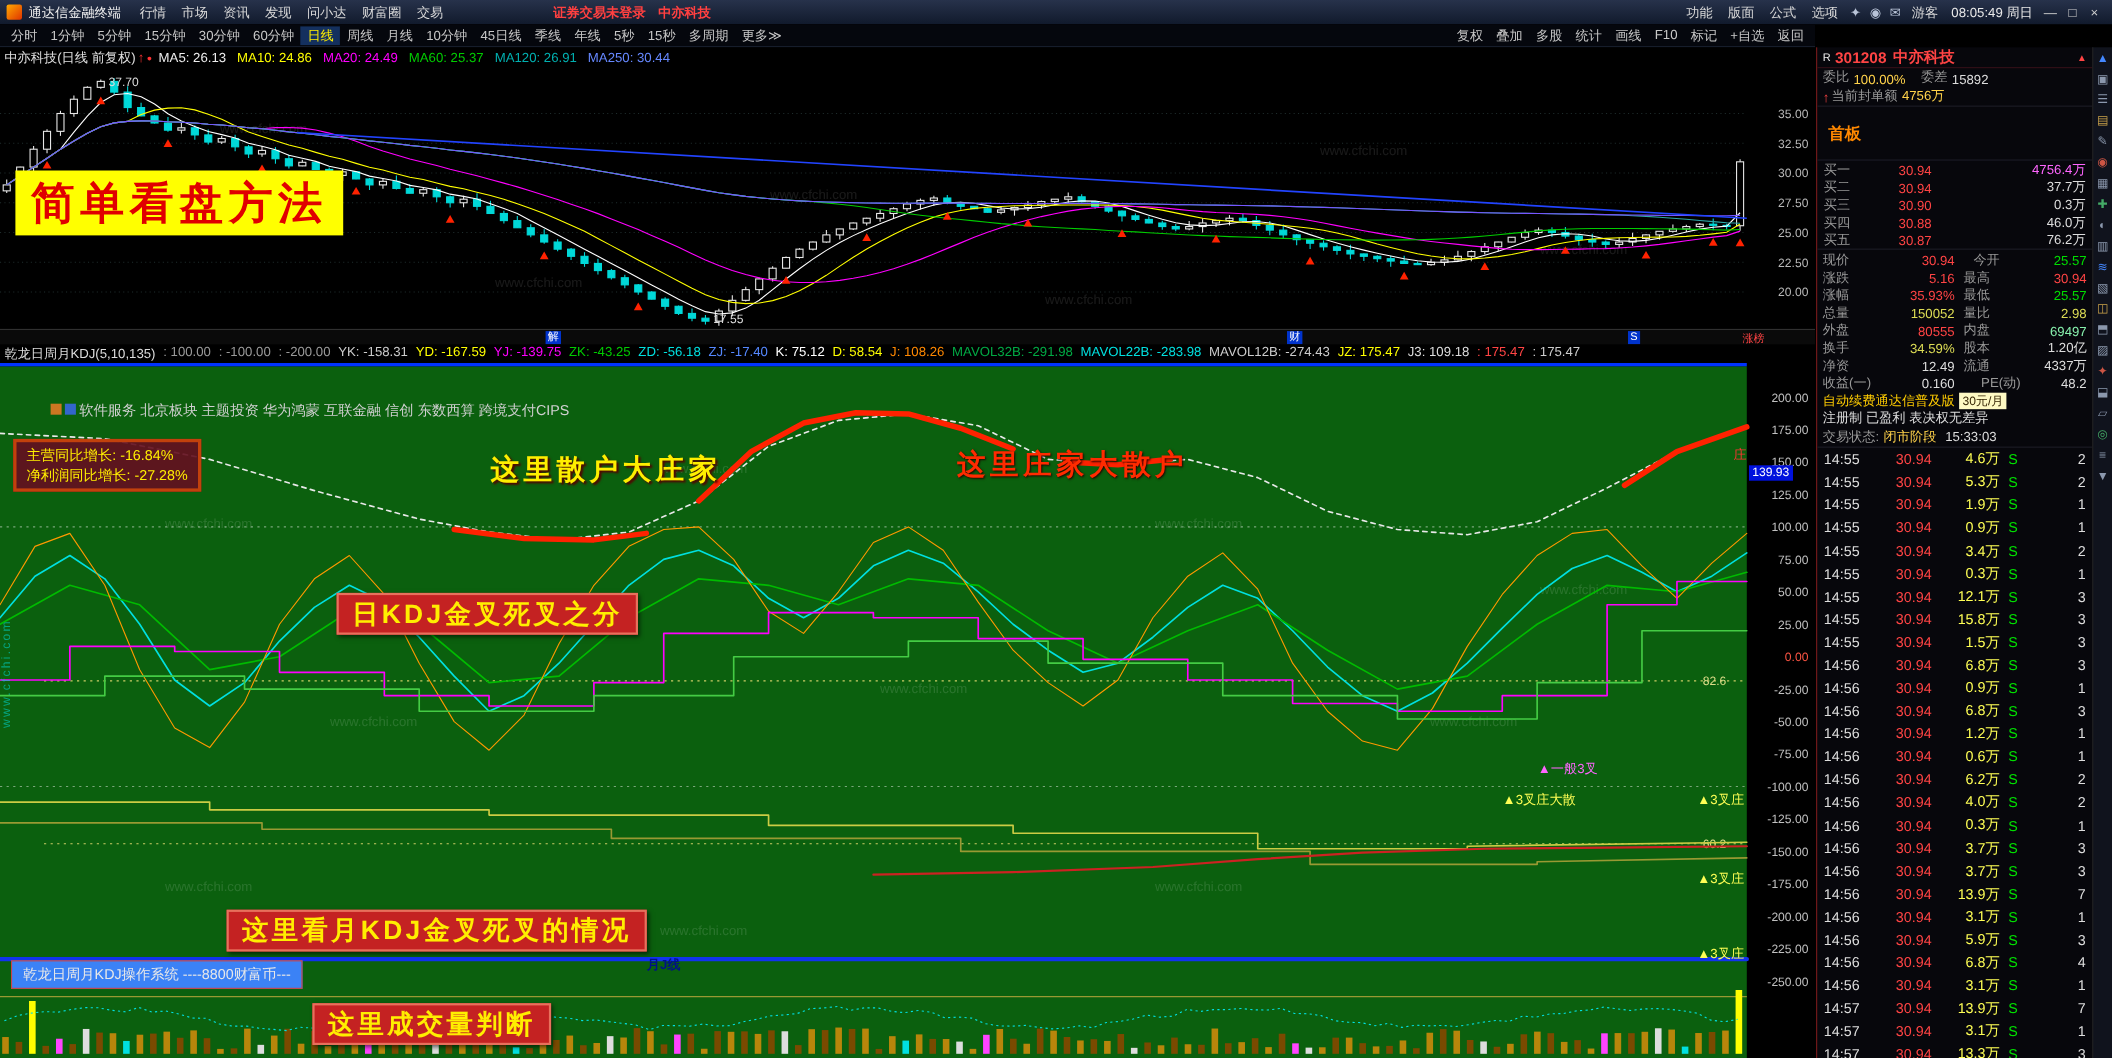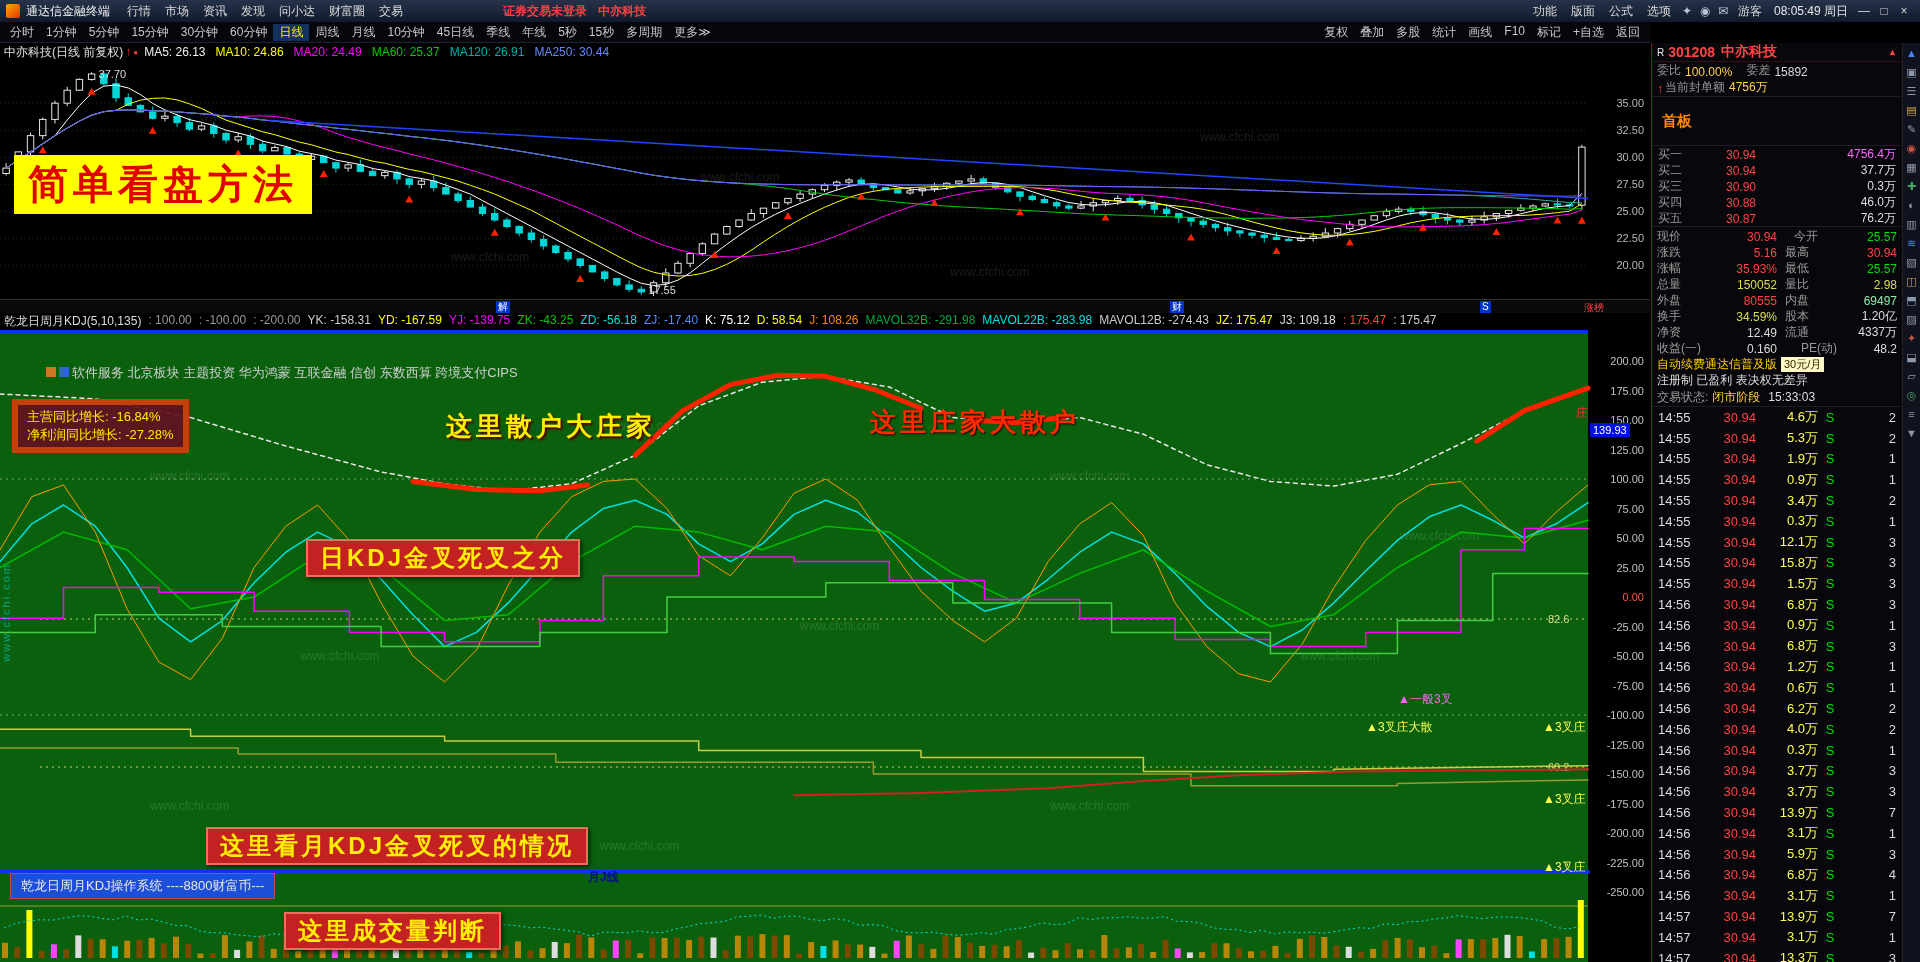--- a/index.html
+++ b/index.html
@@ -40,33 +40,33 @@
   .axis-row{position:absolute;top:256px;left:0;width:100%;height:14px;background:#0a0a0a;border-top:1px solid #303030;font-size:10px;}
   .axis-tag{position:absolute;top:1px;background:#0033cc;color:#fff;padding:0 2px;line-height:12px;}
   .axis-right-label{position:absolute;right:46px;top:1px;color:#ff4444;}
   .kdj-header{position:absolute;top:270px;left:0;width:100%;height:17px;background:#000;font-size:12px;display:flex;
     align-items:center;padding-left:4px;white-space:nowrap;overflow:hidden;}
   .kdj-header span{margin-right:7px;}
   #kdj{position:absolute;top:287px;left:0;}
 
   .sectors{position:absolute;top:321px;left:6px;color:#cfcfcf;font-size:13px;margin-left:40px;}
   .sectors .si{display:inline-block;width:10px;height:10px;margin-right:3px;}
-  .finbox{position:absolute;top:356px;left:12px;background:rgba(100,16,32,.92);border:6px solid #c2410c;color:#ffee00;
+  .finbox{position:absolute;top:356px;left:12px;background:rgba(100,16,32,.92);border:3px solid #c2410c;color:#ffee00;
     font-size:13px;padding:3px 9px;line-height:18px;}
   .ann-yellow{position:absolute;top:366px;left:446px;color:#ffee00;font-size:26px;font-weight:bold;
     text-shadow:2px 2px 2px #550000;letter-spacing:4px;}
   .ann-red{position:absolute;top:362px;left:870px;color:#ff2b00;font-size:26px;font-weight:bold;
     text-shadow:1px 1px 2px #220000;letter-spacing:4px;}
   .red-box{position:absolute;background:#c42222;border:2px solid #e8705c;color:#ffee00;font-weight:bold;font-size:24px;
     padding:1px 12px;box-shadow:2px 2px 4px rgba(0,0,0,.6);letter-spacing:3px;white-space:nowrap;}
   .box-day{top:496px;left:306px;}
   .box-week{top:664px;left:228px;}
   .box-month{top:784px;left:206px;}
   .box-vol{top:869px;left:284px;}
-  .sysbox{position:absolute;top:830px;left:10px;background:#1d4ed8;border:1px solid #cc4444;color:#e8e8e8;font-size:13px;
+  .sysbox{position:absolute;top:830px;left:10px;background:#3b82f6;border:1px solid #cc4444;color:#e8e8e8;font-size:13px;
     padding:3px 10px;white-space:nowrap;}
   .mini-lbl{position:absolute;font-size:12px;color:#ffff55;white-space:nowrap;}
   .lbl-3cha-a{top:648px;left:1398px;color:#ff66ff;}
   .lbl-3cha-b{top:676px;left:1366px;}
   .lbl-3cha-c{top:676px;left:1543px;}
   .lbl-3cha-d{top:748px;left:1543px;}
   .lbl-3cha-e{top:816px;left:1543px;}
   .lbl-zh{top:362px;left:1576px;color:#ff3333;}
   .lbl-monthj{top:826px;left:588px;color:#001188;font-weight:bold;}
   .price-pill{position:absolute;top:380px;left:1590px;background:#0011dd;color:#fff;font-size:11px;padding:1px 3px;}

